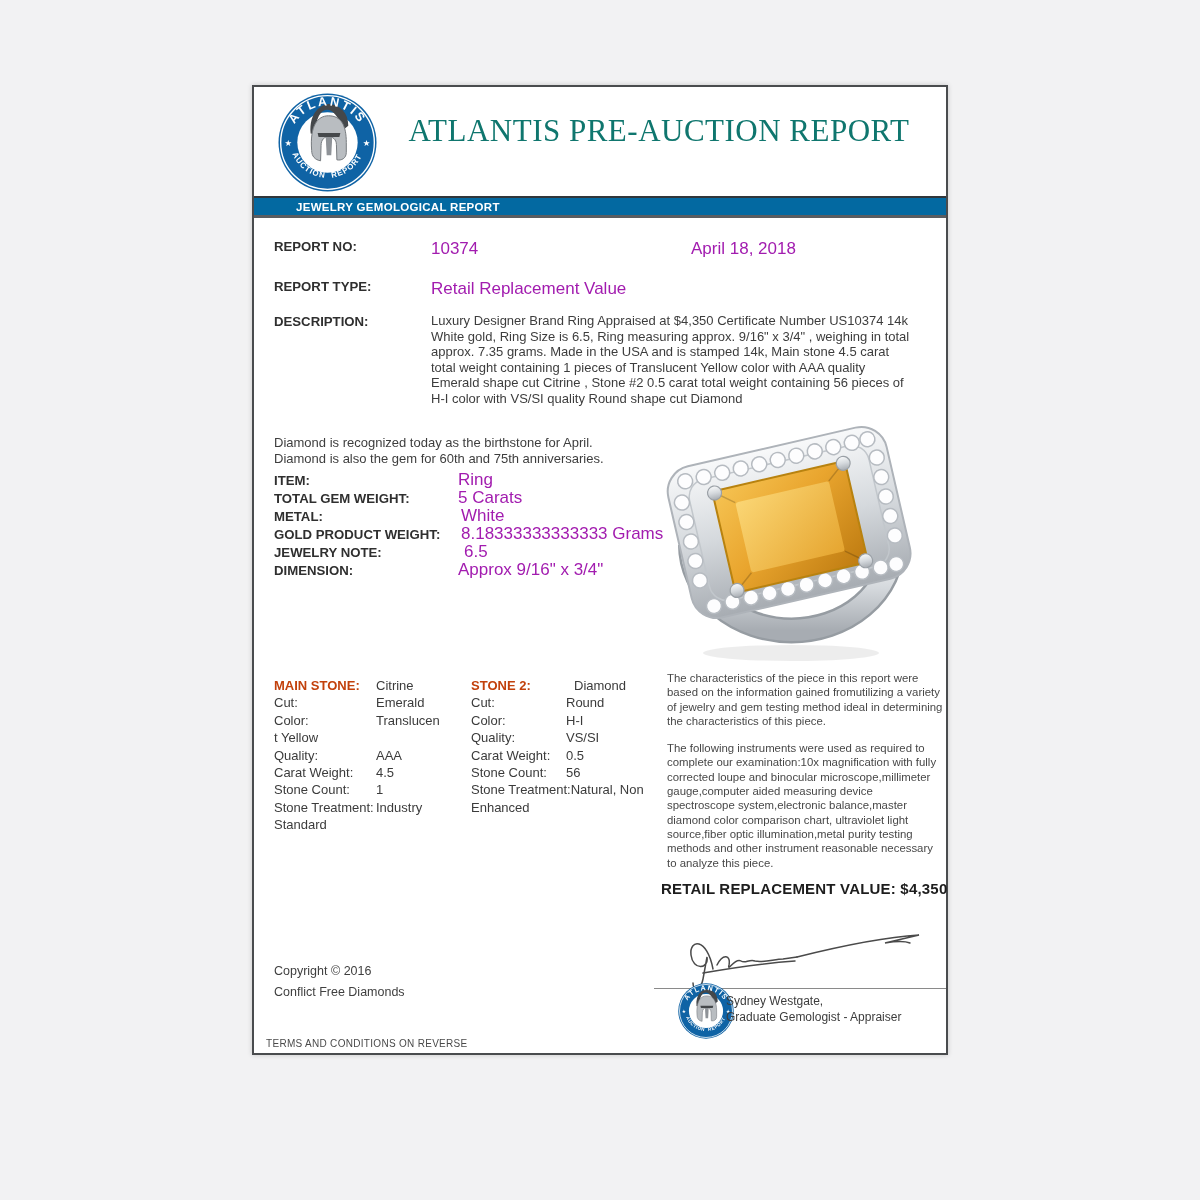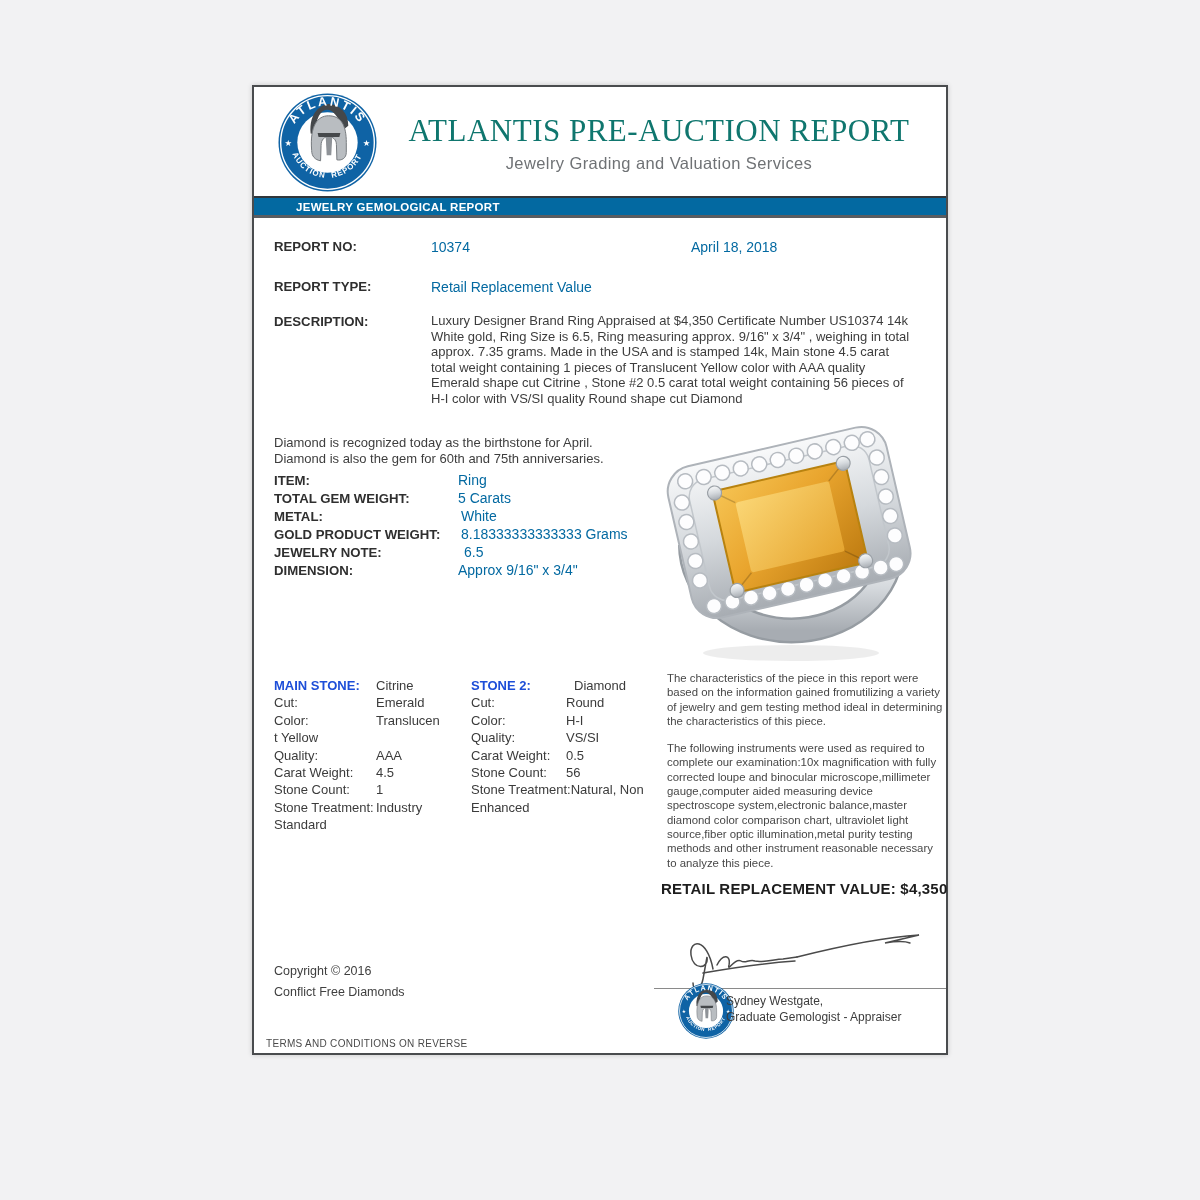--- a/index.html
+++ b/index.html
@@ -25,31 +25,31 @@
   .doc-subtitle{font-size:16.5px;color:#6f7275;margin-top:5px;letter-spacing:.4px;}
   .band{
     position:absolute;left:0;top:109px;width:100%;height:22px;background:#0369a1;
     border-top:2px solid #31363b;border-bottom:3px solid #595d61;box-sizing:border-box;
   }
   .band-label{font-size:11.5px;font-weight:bold;color:#ffffff;letter-spacing:.3px;
     padding-left:42px;line-height:18px;}
   
   .abs{position:absolute;}
   .lbl{font-weight:bold;color:#2f2f2f;font-size:13.2px;}
-  .val{font-size:14px;color:#0369a1;}
+  .val{font-size:17px;color:#a21caf;}
   .para{font-size:13px;color:#3d3d3d;line-height:15.6px;}
   
   .spec-row{height:18px;line-height:18px;white-space:nowrap;}
   .spec-row .lbl{display:inline-block;min-width:184px;}
   
   .stone-row{line-height:17.4px;white-space:nowrap;font-size:13px;}
   .stone-row .slabel{display:inline-block;}
   .stone-main .slabel{min-width:102px;}
   .stone-2 .slabel{min-width:95px;}
-  .stone-head .slabel{font-weight:bold;color:#1d4ed8;}
+  .stone-head .slabel{font-weight:bold;color:#c2410c;}
   
   .chars{font-size:11.4px;line-height:14.3px;color:#474747;width:276px;}
   .chars p{margin:0 0 13px 0;}
   .retail{font-size:15px;font-weight:bold;color:#1d1d1d;letter-spacing:.2px;white-space:nowrap;}
   .sig-line{position:absolute;left:400px;top:901px;width:292px;border-top:1px solid #8a8a8a;}
   .sig-name{font-size:12px;color:#3c3c3c;line-height:16px;}
   .copyright{font-size:12.5px;color:#3f3f3f;}
   .terms{font-size:10px;color:#4a4a4a;letter-spacing:.3px;}
   .logo-seal{position:absolute;left:424px;top:896px;width:56px;height:56px;}
 </style>
@@ -85,21 +85,20 @@
 </svg>
 
 <div class="page">
 
   <div class="hdr">
     <svg class="logo-big" viewBox="0 0 100 100">
         <use href="#atlantis-badge"></use>
       </svg>
     <div class="title-wrap">
       <div class="doc-title">ATLANTIS PRE-AUCTION REPORT</div>
-      <div class="doc-subtitle">Jewelry Grading and Valuation Services</div>
     </div>
   </div>
   <div class="band">
     <div class="band-label">JEWELRY GEMOLOGICAL REPORT</div>
   </div>
 
   <div class="abs lbl" style="left:20px;top:152px;">REPORT NO:</div>
   <div class="abs val" style="left:177px;top:152px;">10374</div>
   <div class="abs val" style="left:437px;top:152px;text-align:right;">April 18, 2018</div>
 

